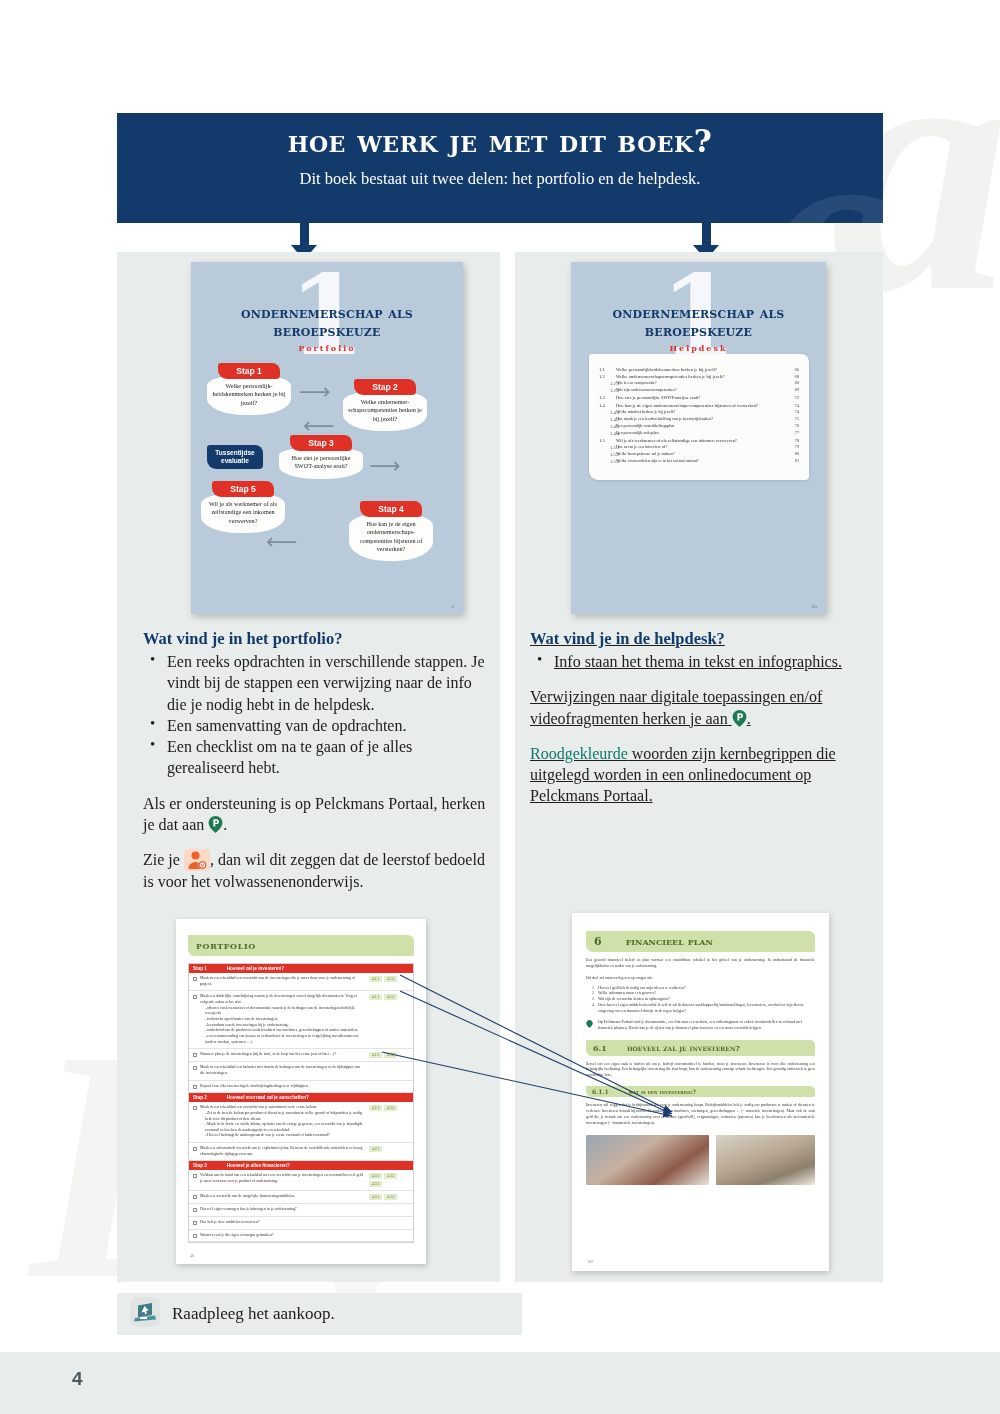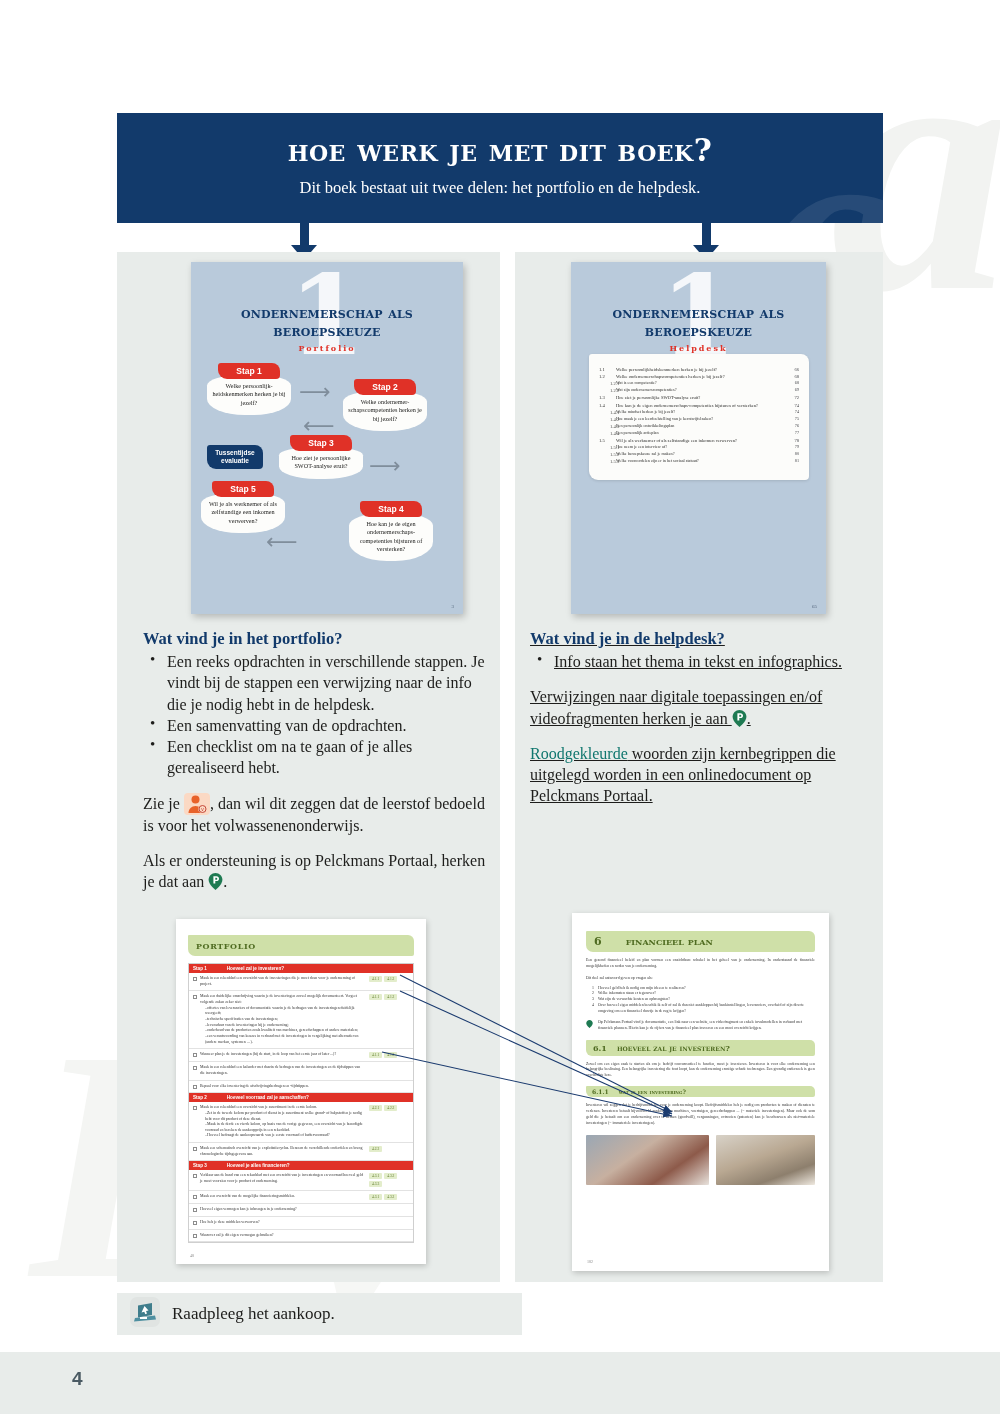--- a/index.html
+++ b/index.html
@@ -38,21 +38,21 @@
     color: #ffffff;
   }
   .banner .bwm {
     position: absolute; right: -30px; top: -50px;
     font-size: 300px; font-style: italic; font-weight: 700;
     color: rgba(255,255,255,0.09);
     font-family: "Liberation Serif", serif;
   }
   .banner-title {
     position: relative;
-    margin-top: 19px;
+    margin-top: 10px;
     font-family: "DejaVu Serif", serif;
     font-weight: 700;
     font-size: 31px;
     letter-spacing: 0.5px;
     font-variant: small-caps;
     text-transform: lowercase;
   }
   .banner-title::first-letter { font-size: 1em; }
   .banner-sub {
     position: relative;
@@ -239,21 +239,21 @@
     color: #4f6b21; font-family: "DejaVu Serif", serif;
     font-weight: 700; font-size: 11px;
     padding: 4px 8px; display: flex; gap: 24px;
     font-variant: small-caps; text-transform: lowercase;
     border-radius: 1px 6px 2px 7px;
   }
   .fin-sub {
     margin: 8px 14px 0; background: #cfe0a8;
     color: #4f6b21; font-family: "DejaVu Serif", serif;
     font-weight: 700; font-size: 8px;
-    padding: 3px 7px; display: flex; gap: 10px;
+    padding: 3px 7px; display: flex; gap: 20px;
     font-variant: small-caps; text-transform: lowercase;
     border-radius: 1px 5px 2px 6px;
   }
   .fin-sub.small { font-size: 6px; padding: 2px 6px; margin-top: 7px; }
   .fin-p { margin: 6px 14px 0; font-size: 3.9px; line-height: 1.5; color: #333; text-align: justify; }
   .fin-num { margin: 4px 14px 0 20px; font-size: 3.9px; line-height: 1.5; color: #333; }
   .fin-num div { display: flex; gap: 4px; }
   .fin-note { margin: 5px 14px 0 14px; display: flex; gap: 5px; font-size: 3.9px; line-height: 1.5; color: #333; }
   .fin-photos { display: flex; gap: 7px; margin: 8px 14px 0; }
   .ph { height: 50px; border-radius: 1px; }
@@ -431,33 +431,33 @@
   </div>
 
   <div class="txtcol txt-left">
     <div class="q-head">Wat vind je in het portfolio?</div>
     <ul class="bl">
       <li>Een reeks opdrachten in verschillende stappen. Je vindt bij de stappen een verwijzing naar de info die je nodig hebt in de helpdesk.</li>
       <li>Een samenvatting van de opdrachten.</li>
       <li>Een checklist om na te gaan of je alles gerealiseerd hebt.</li>
     </ul>
     <div class="para">
+      <span>Als er ondersteuning is op Pelckmans Portaal, herken je dat aan </span><span class="ico-pin"><svg width="15" height="17" viewBox="0 0 15 17">
+            <path d="M7.5 0C3.6 0 .6 3 .6 6.8c0 4.9 6.9 10.2 6.9 10.2s6.9-5.3 6.9-10.2C14.4 3 11.4 0 7.5 0z" fill="#1e7a52"></path>
+            <path d="M5.4 3.3h3.1c1.5 0 2.5 1 2.5 2.4 0 1.5-1.1 2.4-2.6 2.4H7.3v2.4H5.4V3.3zm1.9 1.5v1.9h1c.6 0 1-.4 1-.95 0-.6-.4-.95-1-.95h-1z" fill="#ffffff"></path>
+          </svg></span><span>.</span>
+    </div>
+    <div class="para">
       <span>Zie je </span><span class="ico-person"><svg width="22" height="20" viewBox="0 0 22 20">
             <circle cx="9.5" cy="5.5" r="4" fill="#e8622a"></circle>
             <path d="M2.5 19c0-4.1 3.1-7 7-7s7 2.9 7 7H2.5z" fill="#e8622a"></path>
             <circle cx="16.5" cy="15" r="4.3" fill="#fbd9c4"></circle>
             <circle cx="16.5" cy="15" r="3.5" fill="none" stroke="#c0392b" stroke-width="0.9"></circle>
             <text x="16.5" y="17.4" font-size="5" text-anchor="middle" fill="#c0392b" font-family="Liberation Sans, sans-serif">v</text>
           </svg></span><span>, dan wil dit zeggen dat de leerstof bedoeld is voor het volwassenenonderwijs.</span>
-    </div>
-    <div class="para">
-      <span>Als er ondersteuning is op Pelckmans Portaal, herken je dat aan </span><span class="ico-pin"><svg width="15" height="17" viewBox="0 0 15 17">
-            <path d="M7.5 0C3.6 0 .6 3 .6 6.8c0 4.9 6.9 10.2 6.9 10.2s6.9-5.3 6.9-10.2C14.4 3 11.4 0 7.5 0z" fill="#1e7a52"></path>
-            <path d="M5.4 3.3h3.1c1.5 0 2.5 1 2.5 2.4 0 1.5-1.1 2.4-2.6 2.4H7.3v2.4H5.4V3.3zm1.9 1.5v1.9h1c.6 0 1-.4 1-.95 0-.6-.4-.95-1-.95h-1z" fill="#ffffff"></path>
-          </svg></span><span>.</span>
     </div>
   </div>
 
   <div class="txtcol txt-right">
     <div class="q-head">Wat vind je in de helpdesk?</div>
     <ul class="bl">
       <li>Info staan het thema in tekst en infographics.</li>
     </ul>
     <div class="para">
       <span>Verwijzingen naar digitale toepassingen en/of videofragmenten herken je aan </span><span class="ico-pin"><svg width="15" height="17" viewBox="0 0 15 17">

